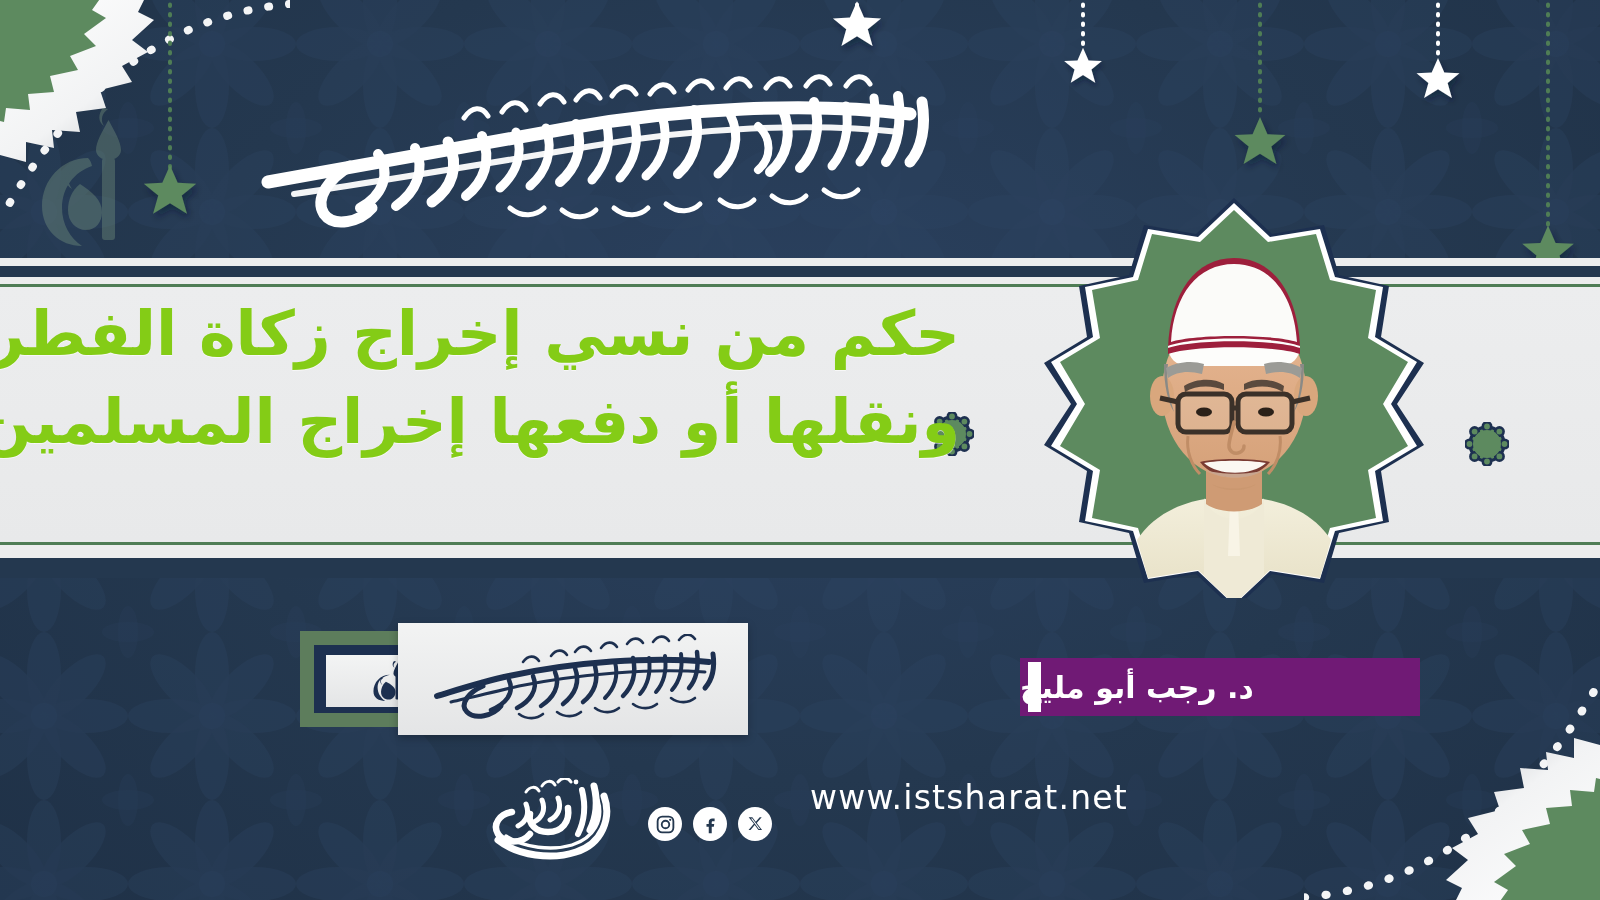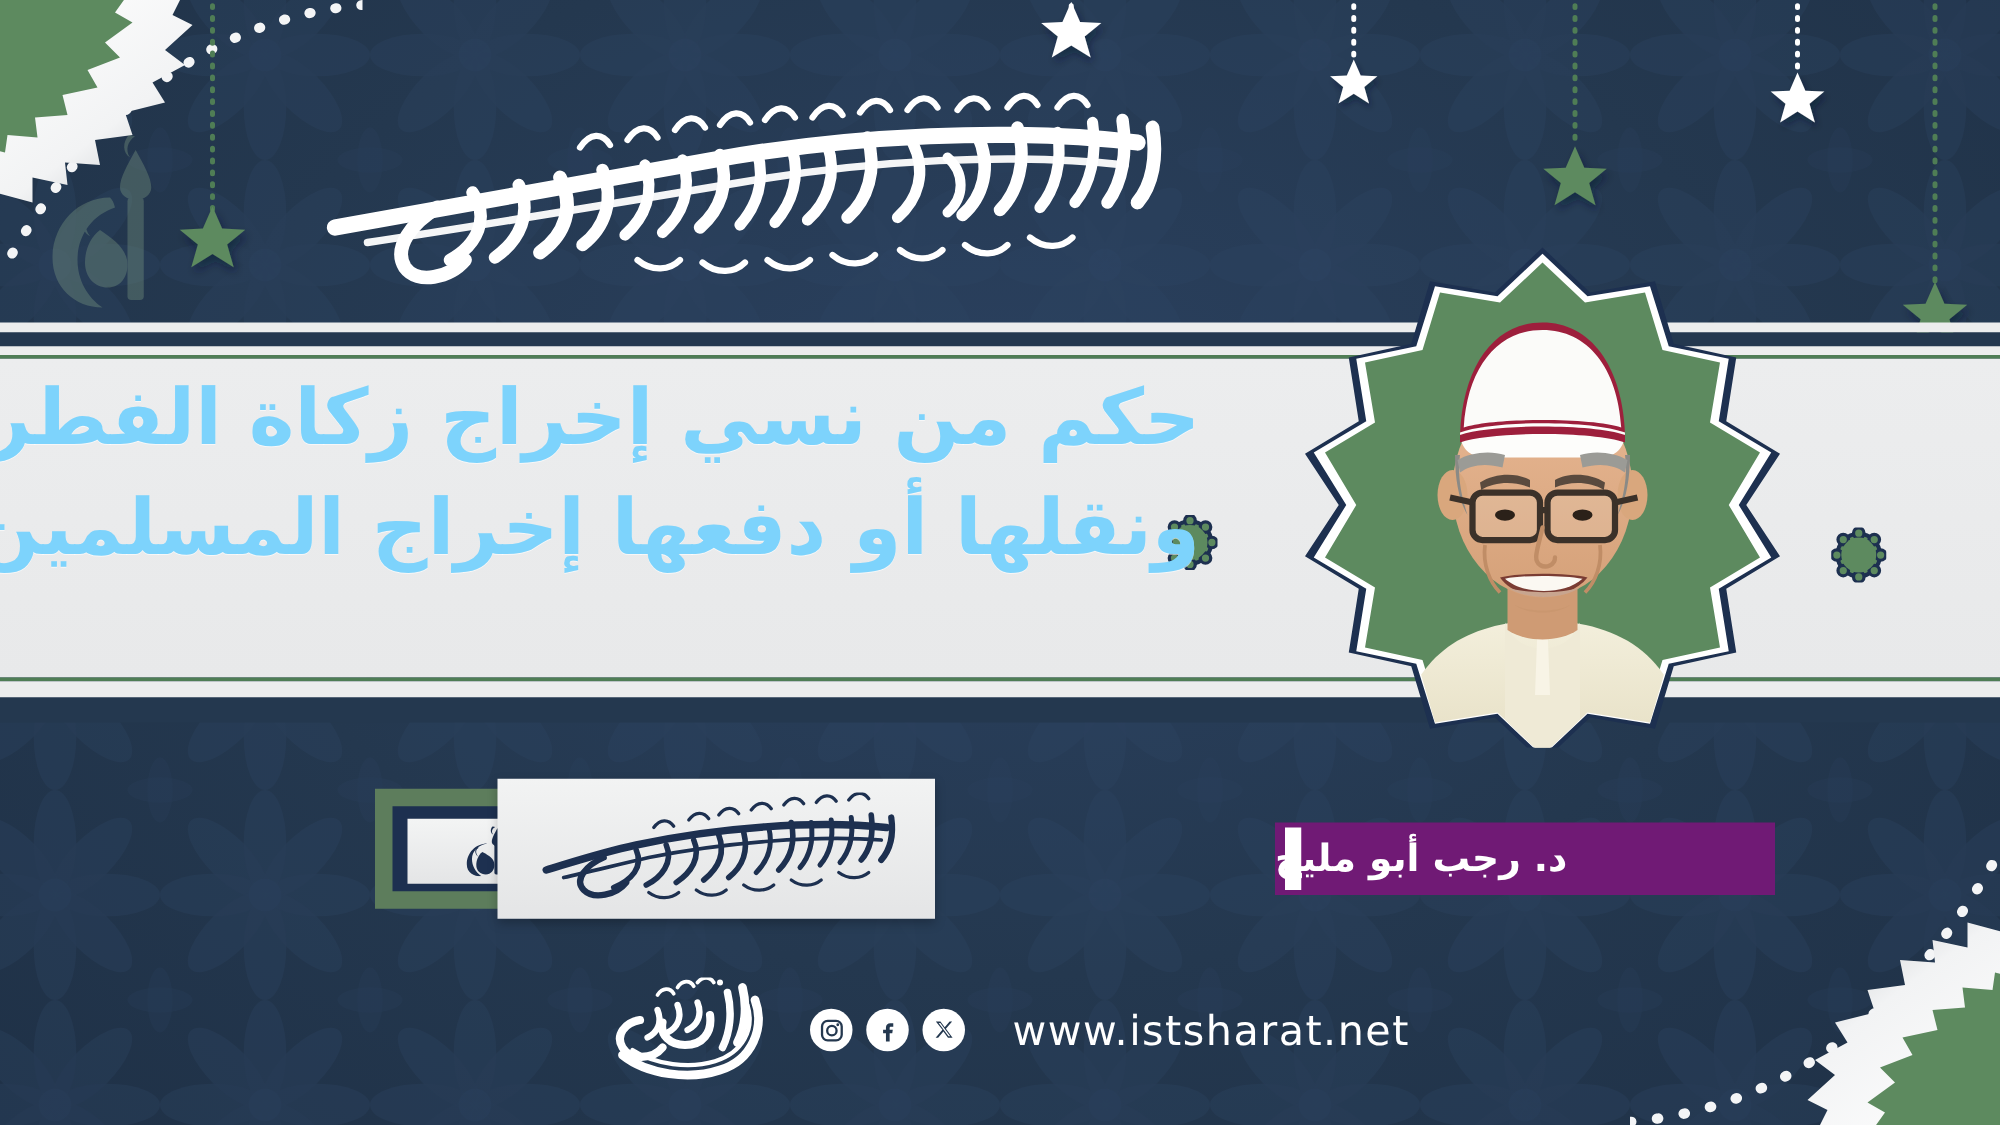--- a/index.html
+++ b/index.html
@@ -96,21 +96,21 @@
   .rosette-b { left: 1465px; top: 422px; }
 
   
   .headline {
     position: absolute;
     right: 640px;
     top: 290px;
     width: 880px;
     text-align: center;
     direction: rtl;
-    color: #7dd3fc;
+    color: #84cc16;
     font-weight: 700;
     font-size: 62px;
     line-height: 1.42;
     letter-spacing: -0.5px;
     text-shadow: 0 1px 0 rgba(255,255,255,0.6);
   }
   .headline-line { display: block; white-space: nowrap; }
 
   
   .portrait {
@@ -178,21 +178,20 @@
   }
 
   
   .footer {
     position: absolute;
     left: 0;
     top: 778px;
     width: 1600px;
     height: 92px;
     display: flex;
-    align-items: center;
     justify-content: center;
     gap: 26px;
     direction: ltr;
   }
   .mujtama-logo { width: 150px; height: 84px; }
   .socials { display: flex; gap: 11px; align-items: center; }
   .soc {
     width: 34px; height: 34px;
     border-radius: 50%;
     background: #ffffff;

